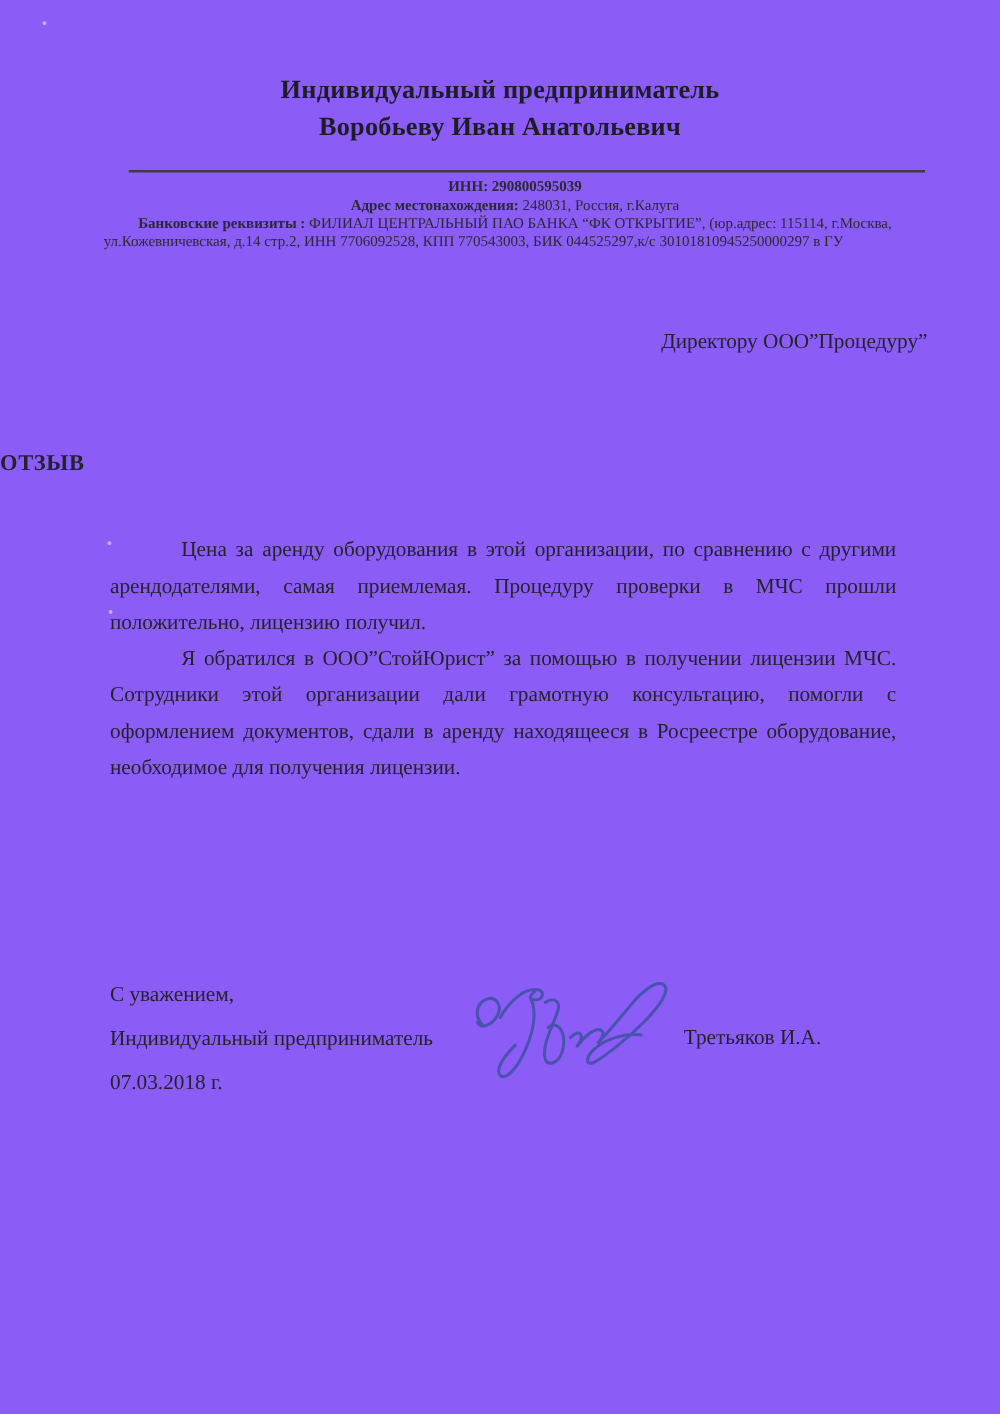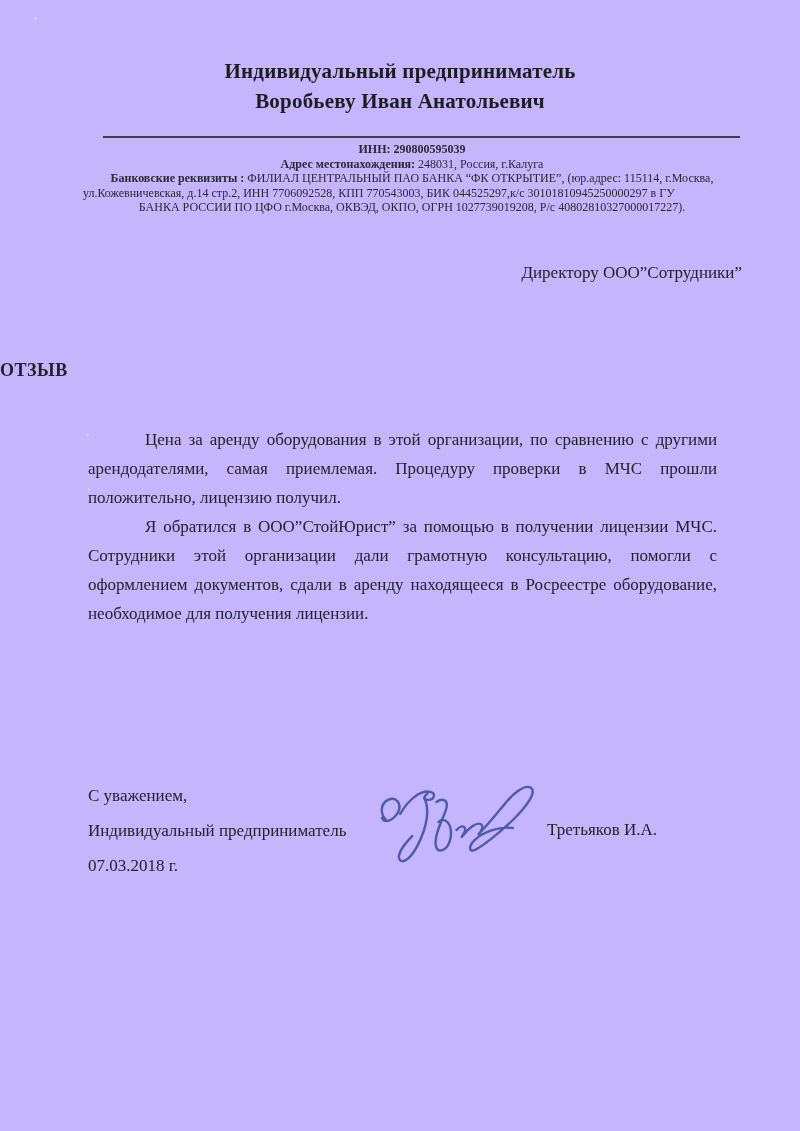--- a/index.html
+++ b/index.html
@@ -1,20 +1,20 @@
 <!DOCTYPE html>
 <html><head>
 <meta charset="utf-8">
 <style>
   html,body{margin:0;padding:0;background:#e8e8e8;}
   .page{
     position:relative;
     width:800px;height:1131px;
     margin:0 auto;
-    background:#c4b5fd;
+    background:#8b5cf6;
     font-family:"Liberation Serif","DejaVu Serif",serif;
     color:#23232b;
     overflow:hidden;
   }
   .doc-header{
     position:absolute;top:56px;left:0;width:800px;
     text-align:center;font-weight:bold;font-size:21px;line-height:30px;
     color:#1d1d24;letter-spacing:.2px;
   }
   .rule{
@@ -66,25 +66,24 @@
       <span>248031, Россия, г.Калуга</span>
     </div>
     <div>
       <span class="b">Банковские реквизиты :</span>
       <span>ФИЛИАЛ ЦЕНТРАЛЬНЫЙ ПАО БАНКА “ФК ОТКРЫТИЕ”, (юр.адрес: 115114, г.Москва,</span>
     </div>
     <div class="req-line2-flex">
       <span>ул.Кожевничевская, д.14 стр.2, ИНН 7706092528, КПП 770543003, БИК 044525297,</span>
       <span>к/с 30101810945250000297 в ГУ</span>
     </div>
-    <div>БАНКА РОССИИ ПО ЦФО г.Москва, ОКВЭД, ОКПО,  ОГРН 1027739019208, Р/с 40802810327000017227).</div>
   </div>
 
   <div class="addressee">
-    <div>Директору ООО”Сотрудники”</div>
+    <div>Директору ООО”Процедуру”</div>
   </div>
 
   <div class="review-title">ОТЗЫВ</div>
 
   <div class="body-text">
     <p>Цена за аренду оборудования в этой организации, по сравнению с другими арендодателями, самая приемлемая. Процедуру проверки в МЧС прошли положительно, лицензию получил.</p>
     <p>Я обратился в ООО”СтойЮрист” за помощью в получении лицензии МЧС. Сотрудники этой организации дали грамотную консультацию, помогли с оформлением документов, сдали в аренду находящееся в Росреестре оборудование, необходимое для получения лицензии.</p>
   </div>
 
   <div class="sig-closing">С уважением,</div>

